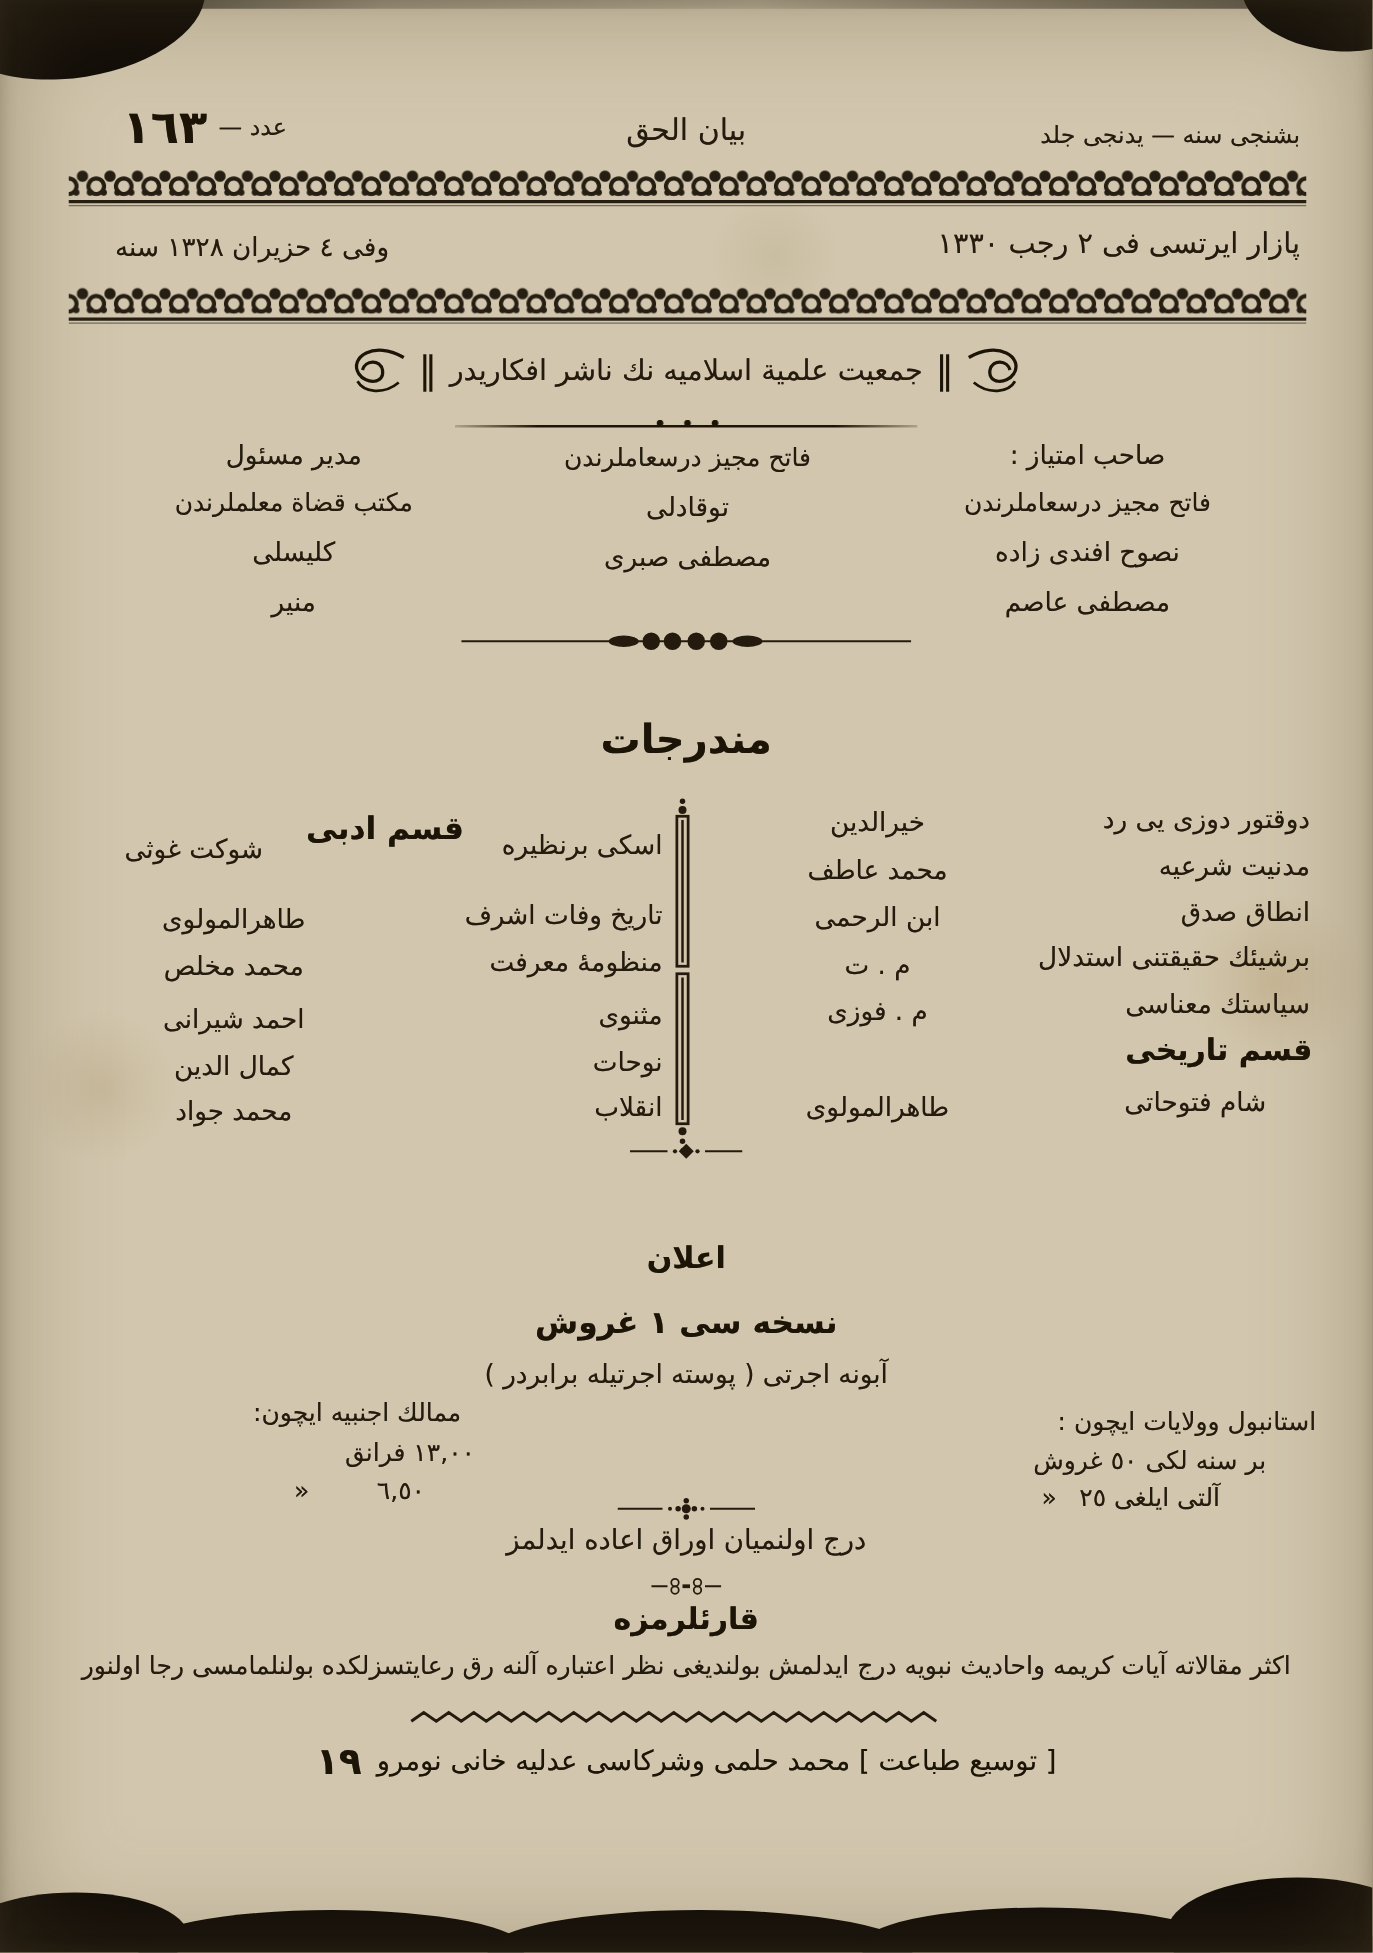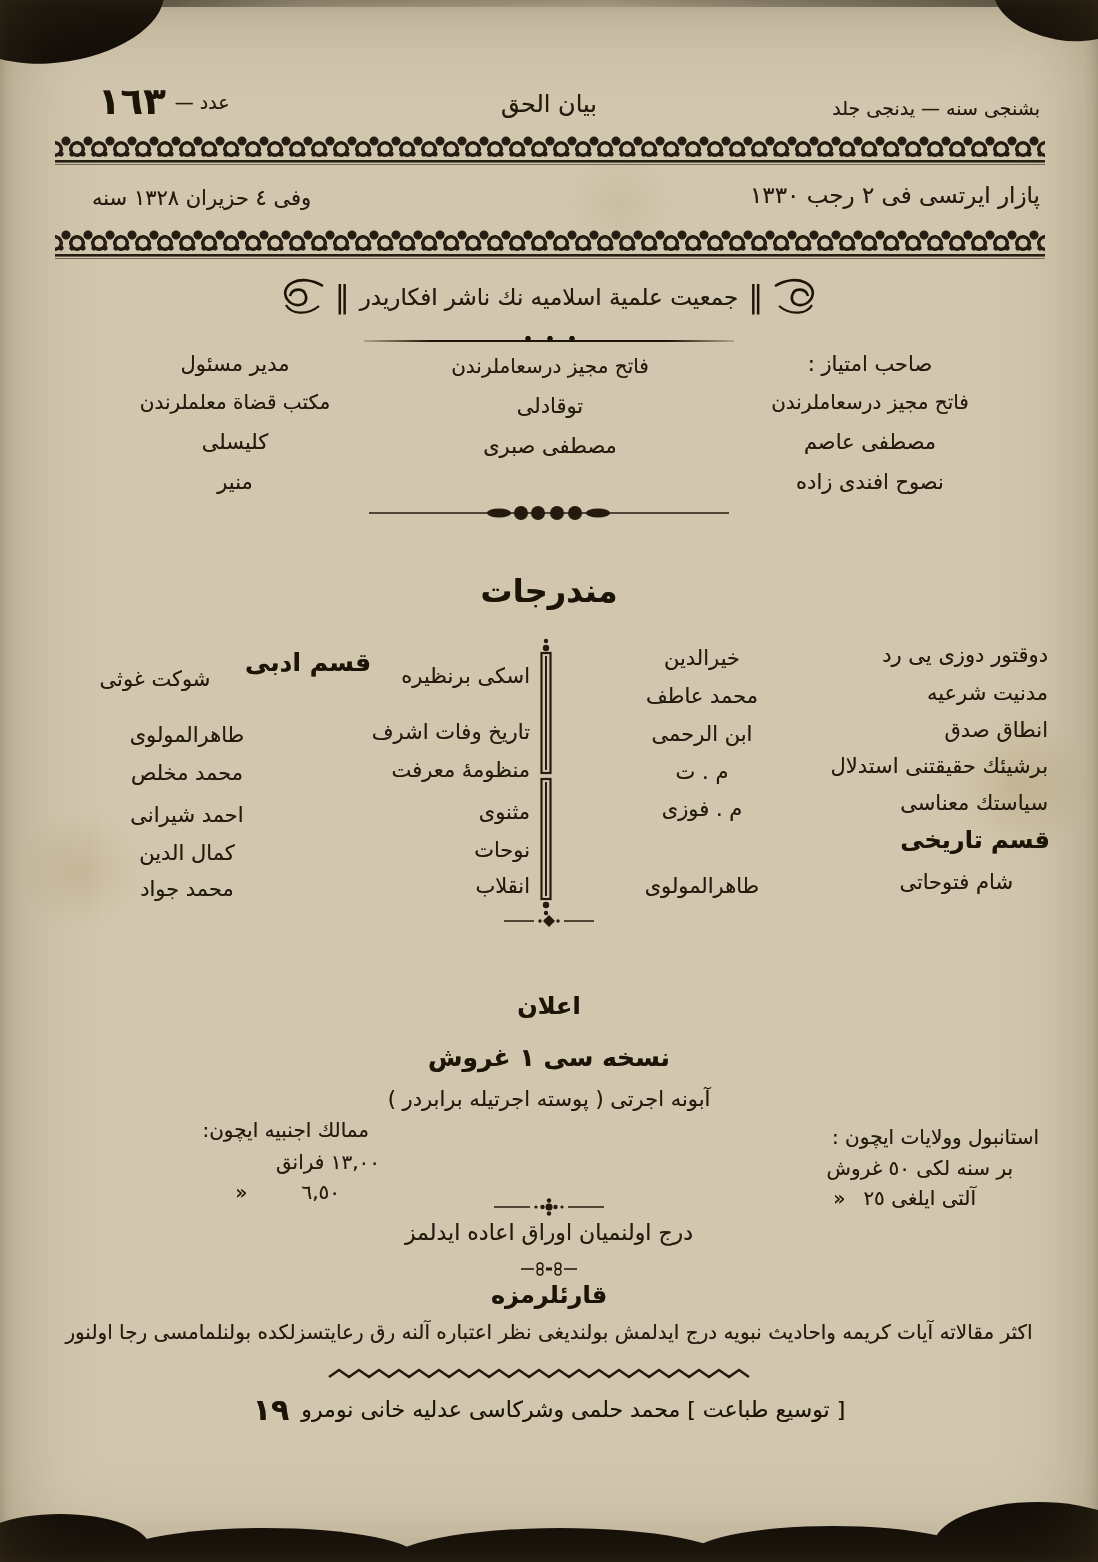--- a/index.html
+++ b/index.html
@@ -97,22 +97,22 @@
       <path d="M46 10 C22 -4 2 10 10 23 C16 32 31 31 29 20 C27 11 15 12 13 20" fill="none" stroke="#1c1406" stroke-width="2.6"></path>
       <path d="M42 30 C30 40 14 38 9 29" fill="none" stroke="#1c1406" stroke-width="2.2"></path>
     </svg>
   </div>
   <div style="position:absolute;top:340px;left:364px;width:370px;height:3px;background:linear-gradient(90deg,rgba(28,20,6,.2),#1c1406 18%,#1c1406 82%,rgba(28,20,6,.2));height:1.6px;"></div>
   <div style="position:absolute;top:336px;left:520px;width:60px;height:5px;background:radial-gradient(circle at 8px 2.5px,#1c1406 0 2.4px,transparent 3px) 0 0/22px 5px repeat-x;"></div>
 
   <div class="mast-col" style="left:730px;">
     <div class="m-role">صاحب امتياز :</div>
     <div class="m-desc">فاتح مجيز درسعاملرندن</div>
+    <div class="m-name">نصوح افندى زاده</div>
     <div class="m-name">مصطفى عاصم</div>
-    <div class="m-name">نصوح افندى زاده</div>
   </div>
   <div class="mast-col" style="left:410px;">
     <div class="m-desc">فاتح مجيز درسعاملرندن</div>
     <div class="m-name">توقادلى</div>
     <div class="m-name">مصطفى صبرى</div>
   </div>
   <div class="mast-col" style="left:95px;">
     <div class="m-role">مدير مسئول</div>
     <div class="m-desc">مكتب قضاة معلملرندن</div>
     <div class="m-name">كليسلى</div>
@@ -177,21 +177,21 @@
     <circle cx="36" cy="9" r="1.7" fill="#241b0e"></circle>
     <polygon points="45,3 51,9 45,15 39,9" fill="#241b0e"></polygon>
     <circle cx="54" cy="9" r="1.7" fill="#241b0e"></circle>
     <line x1="60" y1="9" x2="90" y2="9" stroke="#241b0e" stroke-width="1.5"></line>
   </svg>
 
   <div class="ar center bold" style="top:992px;font-size:24px;">اعلان</div>
   <div class="ar center bold" style="top:1043px;font-size:25px;">نسخه سى ١ غروش</div>
   <div class="ar center" style="top:1087px;font-size:21px;">آبونه اجرتى ( پوسته اجرتيله برابردر )</div>
 
-  <div class="ar" style="top:1125px;right:59px;font-size:20px;text-align:right;">استانبول وولايات ايچون :</div>
+  <div class="ar" style="top:1125px;right:45px;font-size:20px;text-align:right;">استانبول وولايات ايچون :</div>
   <div class="ar" style="top:1156px;right:85px;font-size:20px;">بر سنه لكى ٥٠ غروش</div>
   <div class="ar pair" style="top:1186px;right:122px;font-size:20px;gap:18px;">
     <span>آلتى ايلغى ٢٥</span>
     <span>«</span>
   </div>
 
   <div class="ar" style="top:1118px;right:729px;font-size:20px;">ممالك اجنبيه ايچون:</div>
   <div class="ar" style="top:1150px;right:718px;font-size:20px;">١٣,٠٠ فرانق</div>
   <div class="ar pair" style="top:1180px;right:758px;font-size:20px;gap:54px;">
     <span>٦,٥٠</span>

